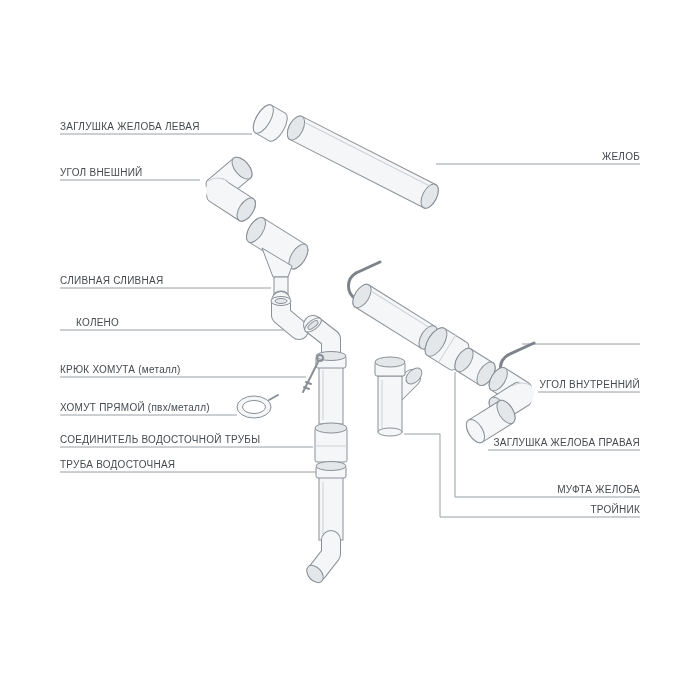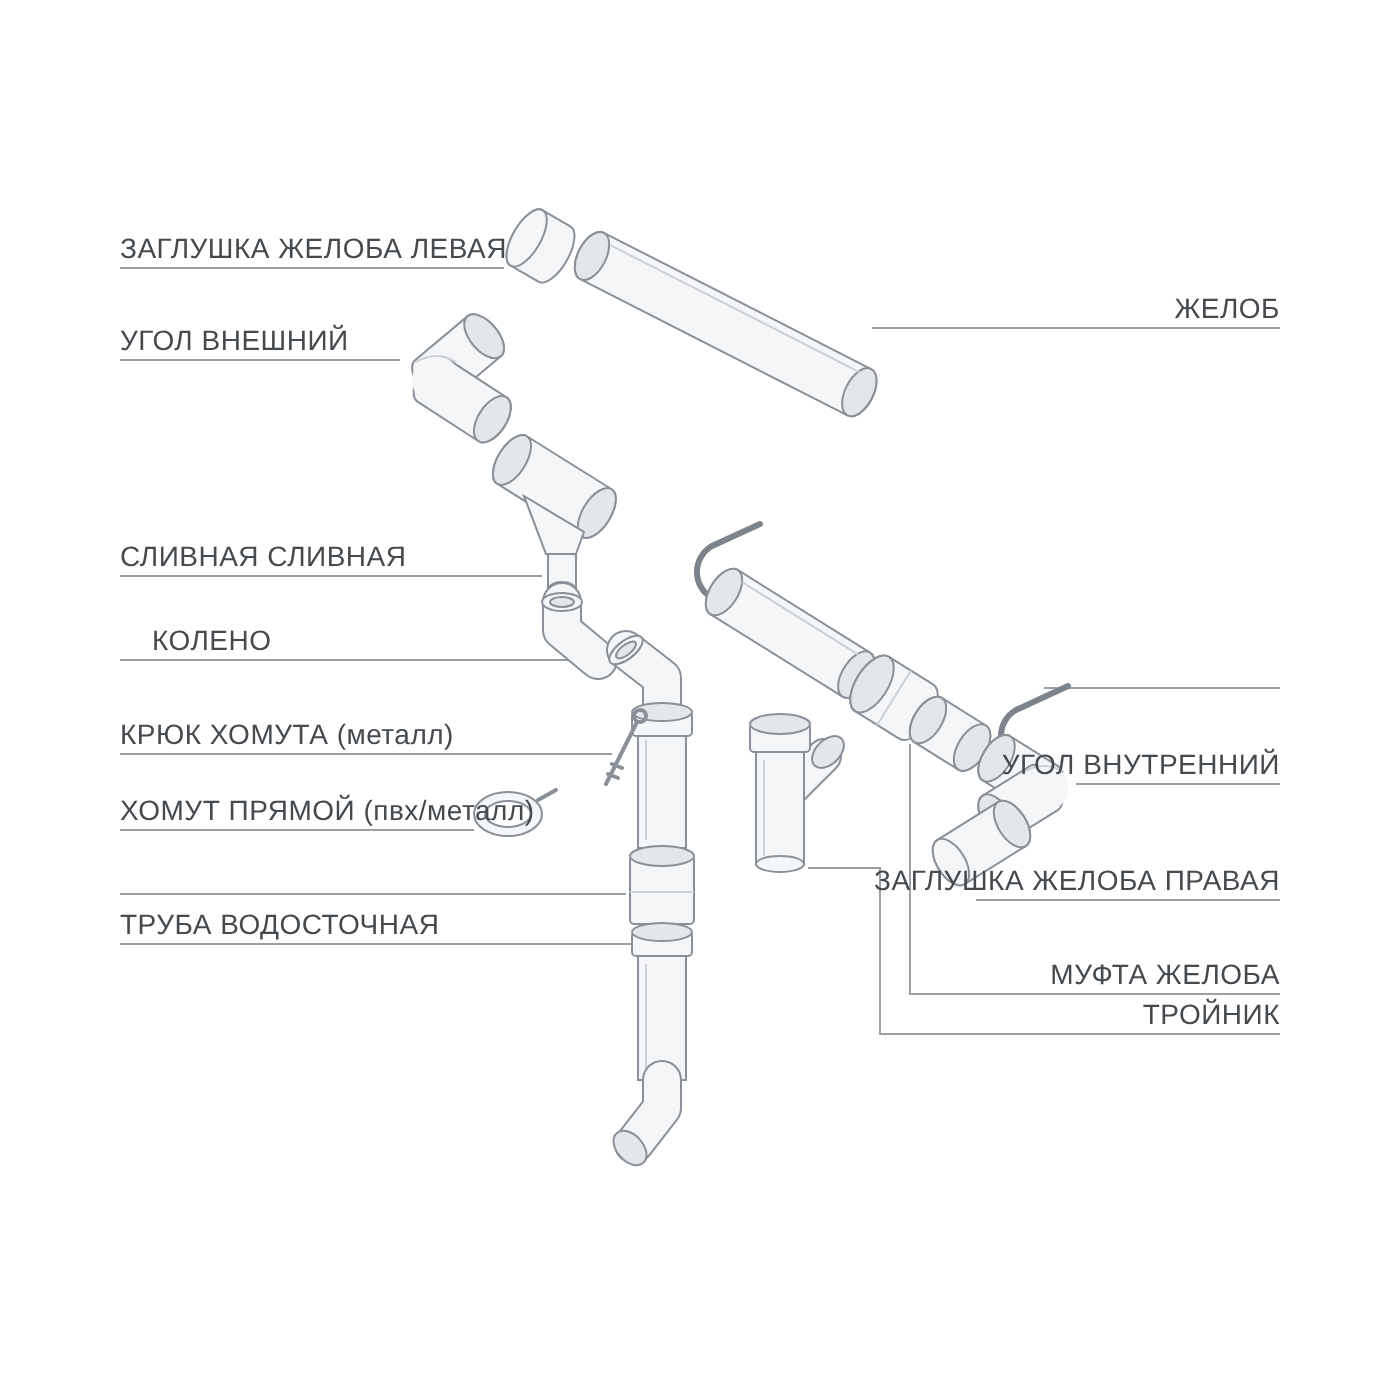--- a/index.html
+++ b/index.html
@@ -13,21 +13,21 @@
   .open{fill:#e4e7ea;stroke:#8a9097;stroke-width:1;}
   .rim{stroke:#cdd1d5;stroke-width:1;fill:none;}
   .blend{fill:#f5f6f7;stroke:none;}
   .cap-o{stroke:#8a9097;fill:none;stroke-linecap:round;stroke-linejoin:round;}
   .cap-f{stroke:#f5f6f7;fill:none;stroke-linecap:round;stroke-linejoin:round;}
   .strap{stroke:#7d838a;stroke-width:3;fill:none;stroke-linecap:round;}
   .thin{stroke:#8a9097;stroke-width:2;fill:none;stroke-linecap:round;}
   .leader{stroke:#9aa0a6;stroke-width:1;fill:none;}
   
   .lbl{
-    position:absolute;font-size:14px;line-height:1.15;color:#454a4f;
+    position:absolute;font-size:10px;line-height:1.15;color:#454a4f;
     letter-spacing:.25px;white-space:nowrap;
   }
   .lbl.l{left:60px;text-align:left;}
   .lbl.r{right:60px;text-align:right;}
   .lbl.wrap{white-space:normal;width:114px;}
 </style>
 </head>
 <body>
 
 <div class="stage">
@@ -198,20 +198,21 @@
       <line class="thin" x1="15" y1="-7" x2="24" y2="-12"></line>
     </g>
   </svg>
 
   <div class="lbl l" style="bottom:568px;">ЗАГЛУШКА ЖЕЛОБА ЛЕВАЯ</div>
   <div class="lbl l" style="bottom:522px;">УГОЛ ВНЕШНИЙ</div>
   <div class="lbl l" style="bottom:414px;">СЛИВНАЯ СЛИВНАЯ</div>
   <div class="lbl l" style="bottom:372px;padding-left:16px;">КОЛЕНО</div>
   <div class="lbl l" style="bottom:325px;">КРЮК ХОМУТА (металл)</div>
   <div class="lbl l" style="bottom:287px;">ХОМУТ ПРЯМОЙ (пвх/металл)</div>
+  <div class="lbl l" style="bottom:255px;">СОЕДИНИТЕЛЬ ВОДОСТОЧНОЙ ТРУБЫ</div>
   <div class="lbl l" style="bottom:230px;">ТРУБА ВОДОСТОЧНАЯ</div>
 
   <div class="lbl r" style="bottom:538px;">ЖЕЛОБ</div>
   <div class="lbl r" style="bottom:310px;">УГОЛ ВНУТРЕННИЙ</div>
   <div class="lbl r" style="bottom:252px;">ЗАГЛУШКА ЖЕЛОБА ПРАВАЯ</div>
   <div class="lbl r" style="bottom:205px;">МУФТА ЖЕЛОБА</div>
   <div class="lbl r" style="bottom:185px;">ТРОЙНИК</div>
 
 </div>
 

